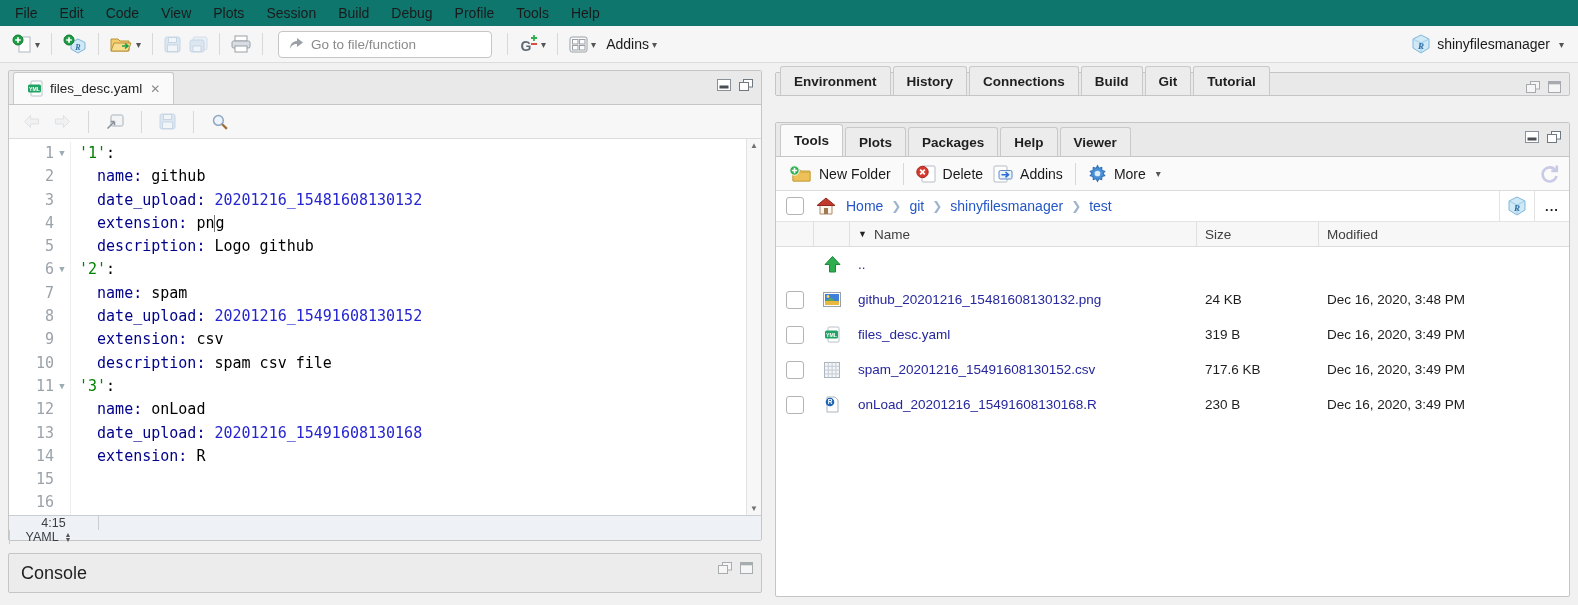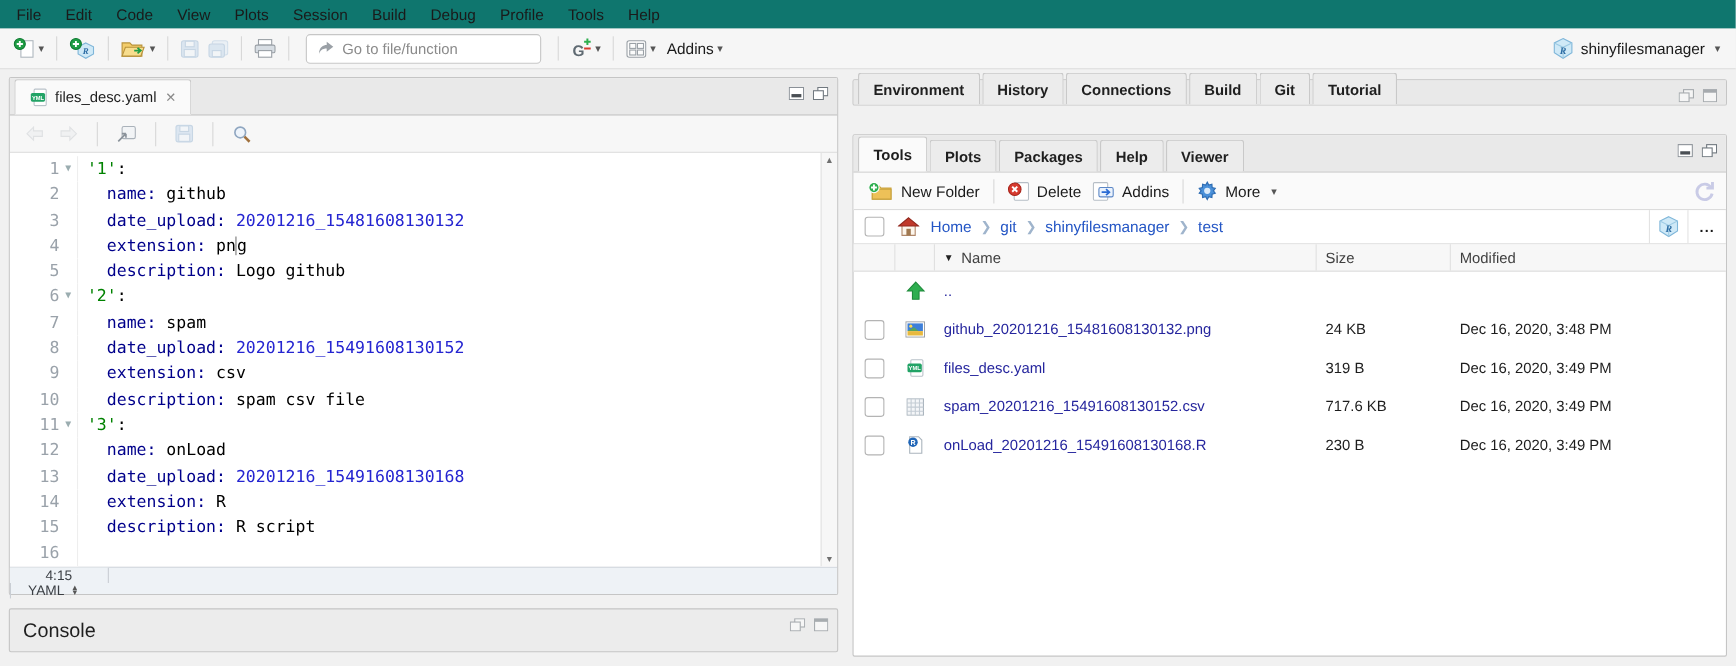--- a/index.html
+++ b/index.html
@@ -315,21 +315,21 @@
           <div class="ed-line"><div class="gutter"><span class="lnum">5</span><span class="foldslot"></span></div><div class="code"><span class="seg-plain">  </span><span class="seg-key">description:</span><span class="seg-plain"> Logo github</span></div></div>
           <div class="ed-line"><div class="gutter"><span class="lnum">6</span><span class="foldslot">▼</span></div><div class="code"><span class="seg-str">'2'</span><span class="seg-plain">:</span></div></div>
           <div class="ed-line"><div class="gutter"><span class="lnum">7</span><span class="foldslot"></span></div><div class="code"><span class="seg-plain">  </span><span class="seg-key">name:</span><span class="seg-plain"> spam</span></div></div>
           <div class="ed-line"><div class="gutter"><span class="lnum">8</span><span class="foldslot"></span></div><div class="code"><span class="seg-plain">  </span><span class="seg-key">date_upload:</span><span class="seg-plain"> </span><span class="seg-num">20201216_15491608130152</span></div></div>
           <div class="ed-line"><div class="gutter"><span class="lnum">9</span><span class="foldslot"></span></div><div class="code"><span class="seg-plain">  </span><span class="seg-key">extension:</span><span class="seg-plain"> csv</span></div></div>
           <div class="ed-line"><div class="gutter"><span class="lnum">10</span><span class="foldslot"></span></div><div class="code"><span class="seg-plain">  </span><span class="seg-key">description:</span><span class="seg-plain"> spam csv file</span></div></div>
           <div class="ed-line"><div class="gutter"><span class="lnum">11</span><span class="foldslot">▼</span></div><div class="code"><span class="seg-str">'3'</span><span class="seg-plain">:</span></div></div>
           <div class="ed-line"><div class="gutter"><span class="lnum">12</span><span class="foldslot"></span></div><div class="code"><span class="seg-plain">  </span><span class="seg-key">name:</span><span class="seg-plain"> onLoad</span></div></div>
           <div class="ed-line"><div class="gutter"><span class="lnum">13</span><span class="foldslot"></span></div><div class="code"><span class="seg-plain">  </span><span class="seg-key">date_upload:</span><span class="seg-plain"> </span><span class="seg-num">20201216_15491608130168</span></div></div>
           <div class="ed-line"><div class="gutter"><span class="lnum">14</span><span class="foldslot"></span></div><div class="code"><span class="seg-plain">  </span><span class="seg-key">extension:</span><span class="seg-plain"> R</span></div></div>
-          <div class="ed-line"><div class="gutter"><span class="lnum">15</span><span class="foldslot"></span></div><div class="code"><span class="seg-plain">  </span><span class="seg-key">description:</span><span class="seg-plain"> R script</span></div></div>
+          <div class="ed-line"><div class="gutter"><span class="lnum">15</span><span class="foldslot"></span></div></div>
           <div class="ed-line"><div class="gutter"><span class="lnum">16</span><span class="foldslot"></span></div><div class="code"></div></div>
         </div>
       <div class="vscroll">
         <span class="scroll-arrow">▲</span>
         <span class="scroll-arrow">▼</span>
       </div>
     </div>
     <div class="ed-status">
       <div class="status-pos">4:15</div>
       <div class="status-mid"></div>

